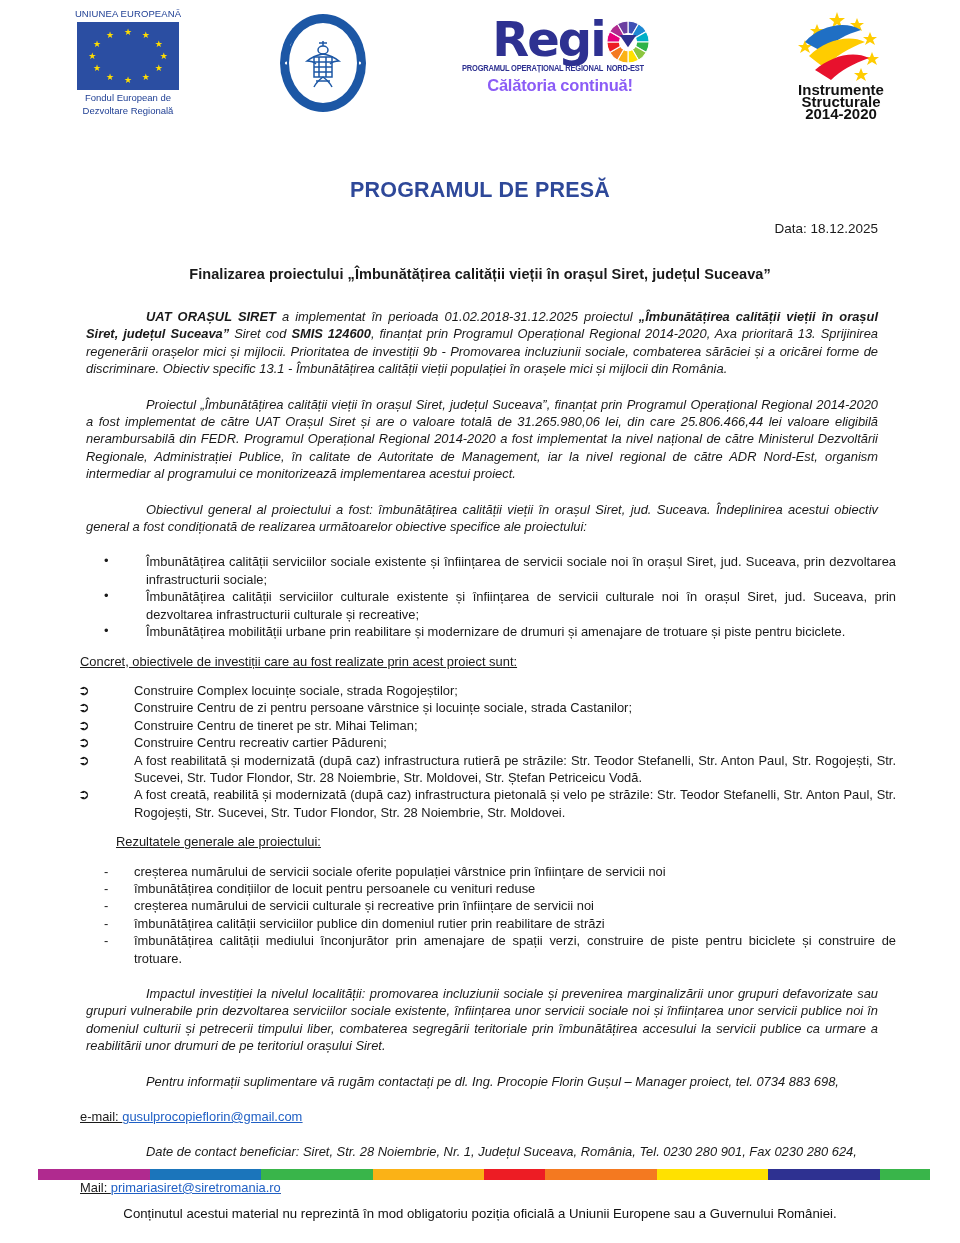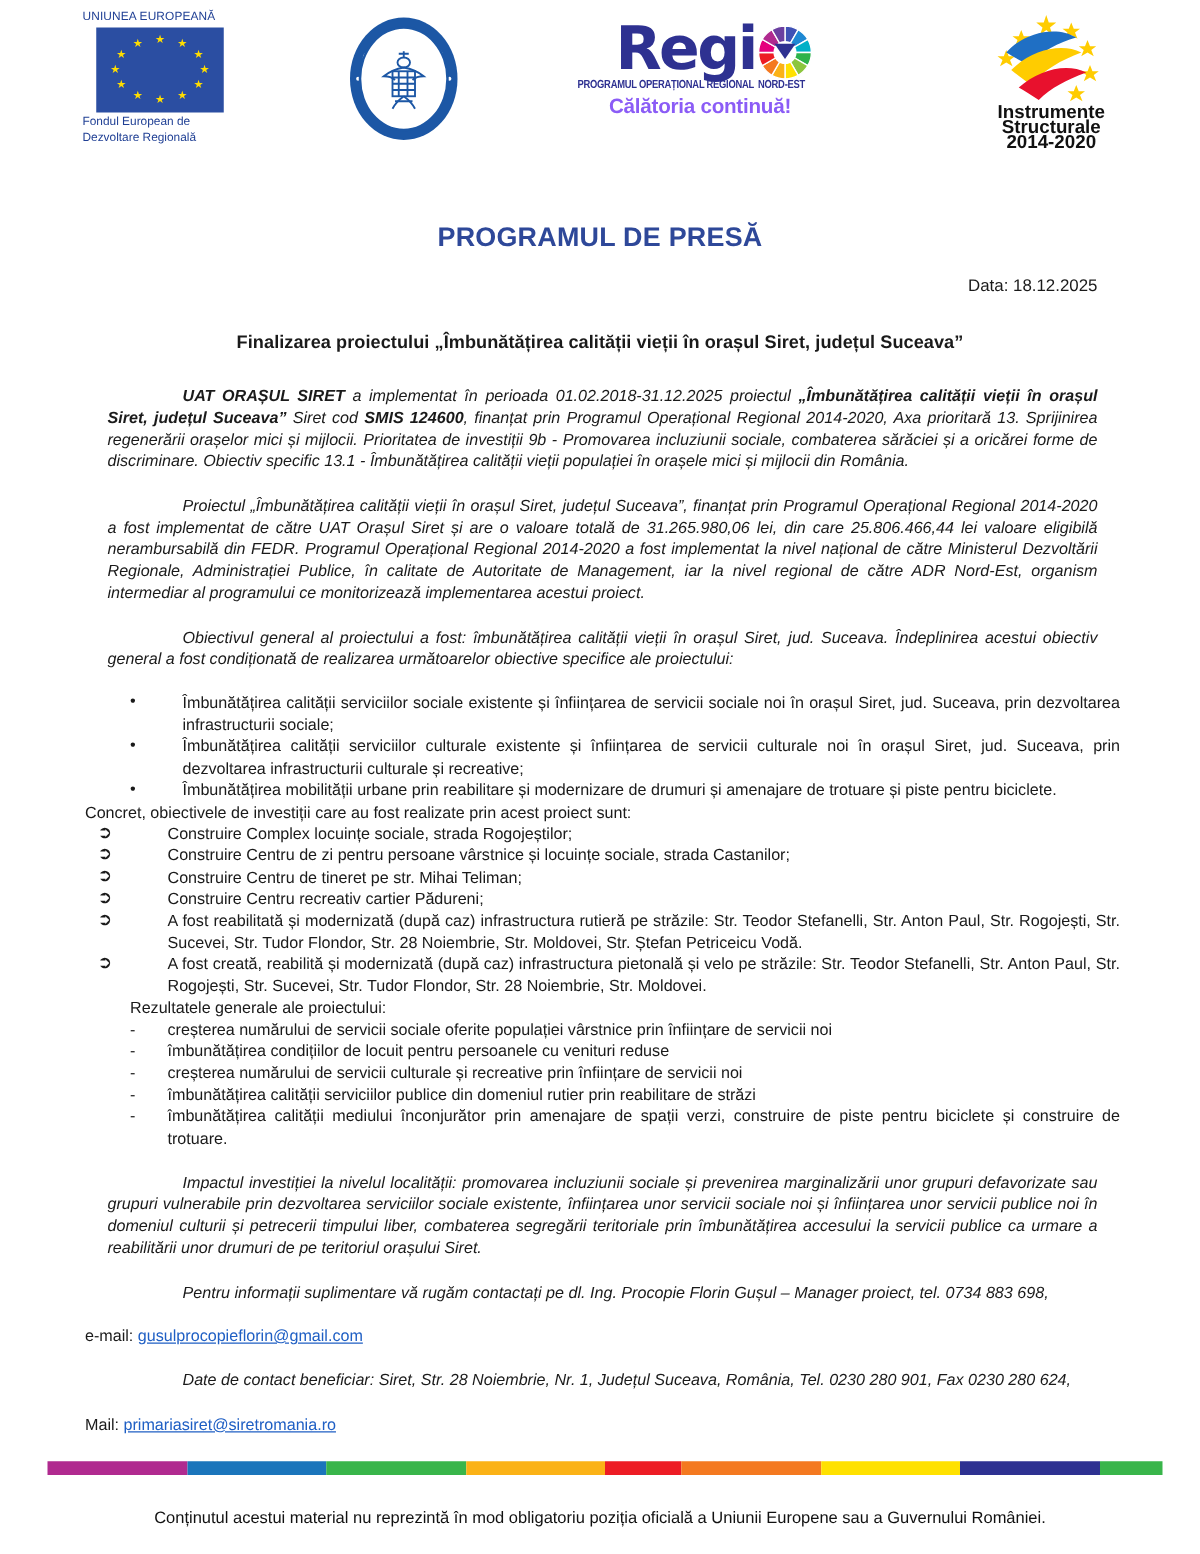--- a/index.html
+++ b/index.html
@@ -25,21 +25,21 @@
   .logo-strip {
     display: flex;
     align-items: flex-start;
     justify-content: space-between;
     padding: 8px 44px 0 66px;
     height: 120px;
     box-sizing: border-box;
   }
 
   
-  .eu-logo { width: 124px; }
+  .eu-logo { width: 124px; text-align: center; }
   .eu-cap {
     font-size: 9.5px;
     color: #1f3f94;
     letter-spacing: .1px;
     line-height: 12px;
     white-space: nowrap;
   }
   .eu-flag {
     width: 102px;
     height: 68px;
@@ -176,21 +176,21 @@
     font-size: 12.9px;
     line-height: 17.4px;
     padding: 0 20px 0 24px;
   }
   .p {
     text-align: justify;
     text-indent: 60px;
     margin: 18px;
     font-style: italic;
   }
-  .p-noindent { text-align: justify; text-indent: 0; margin: 0; }
+  .p-noindent { text-align: justify; text-indent: 0; margin: 12px; text-decoration: underline; }
   .b { font-weight: bold; }
 
   
   ul.dots {
     list-style: none;
     margin: 0;
     padding: 0;
   }
   ul.dots > li {
     position: relative;

